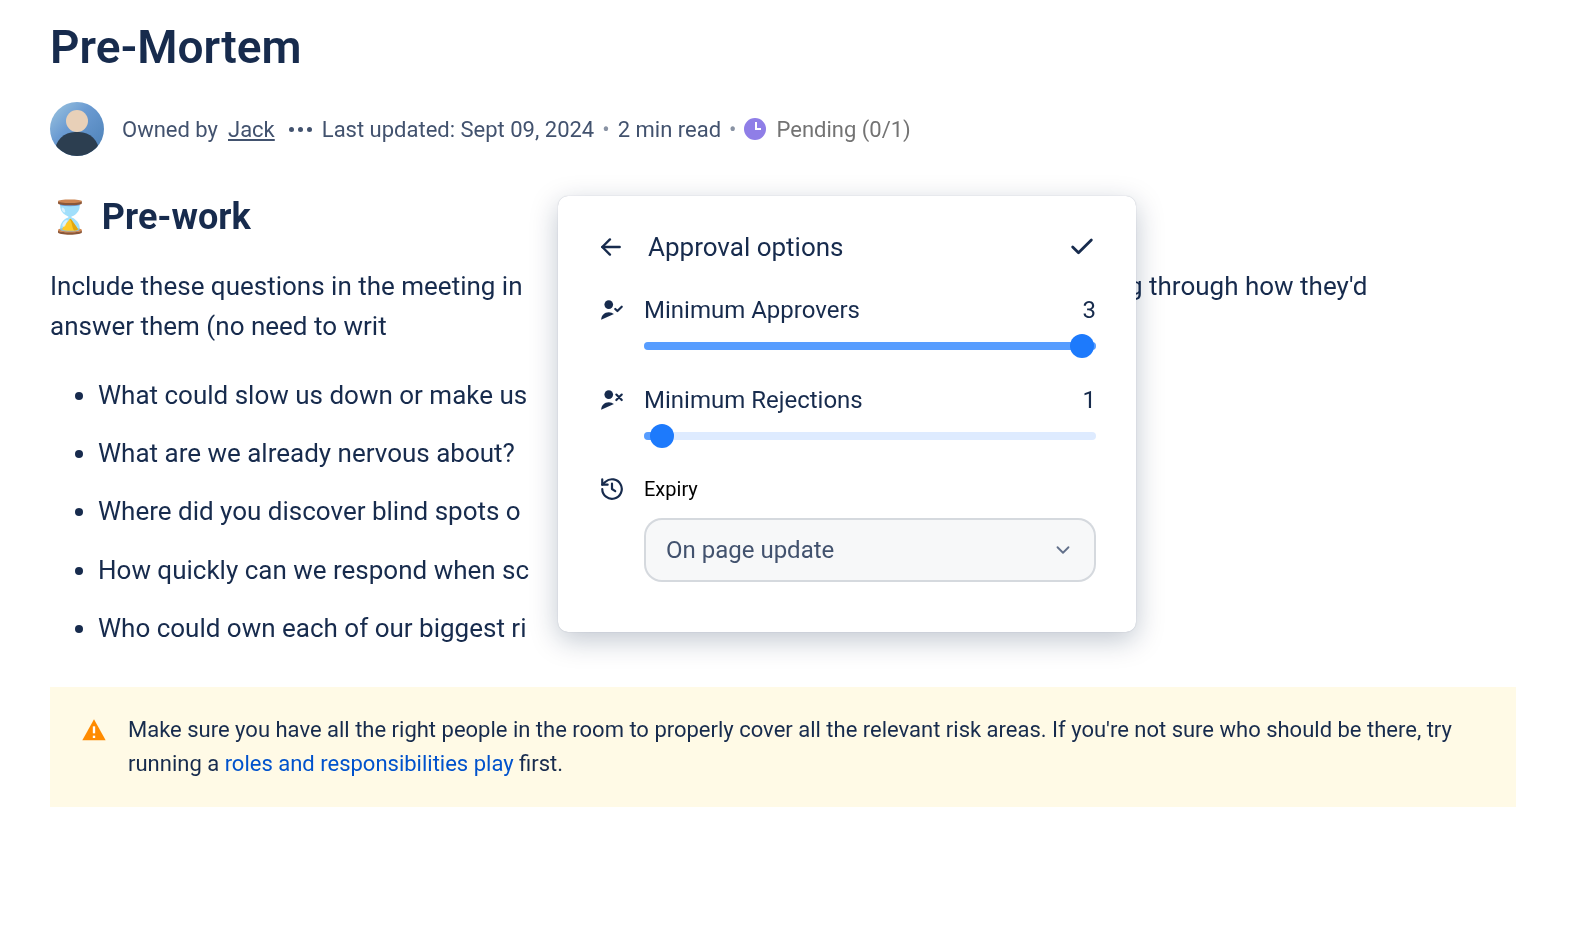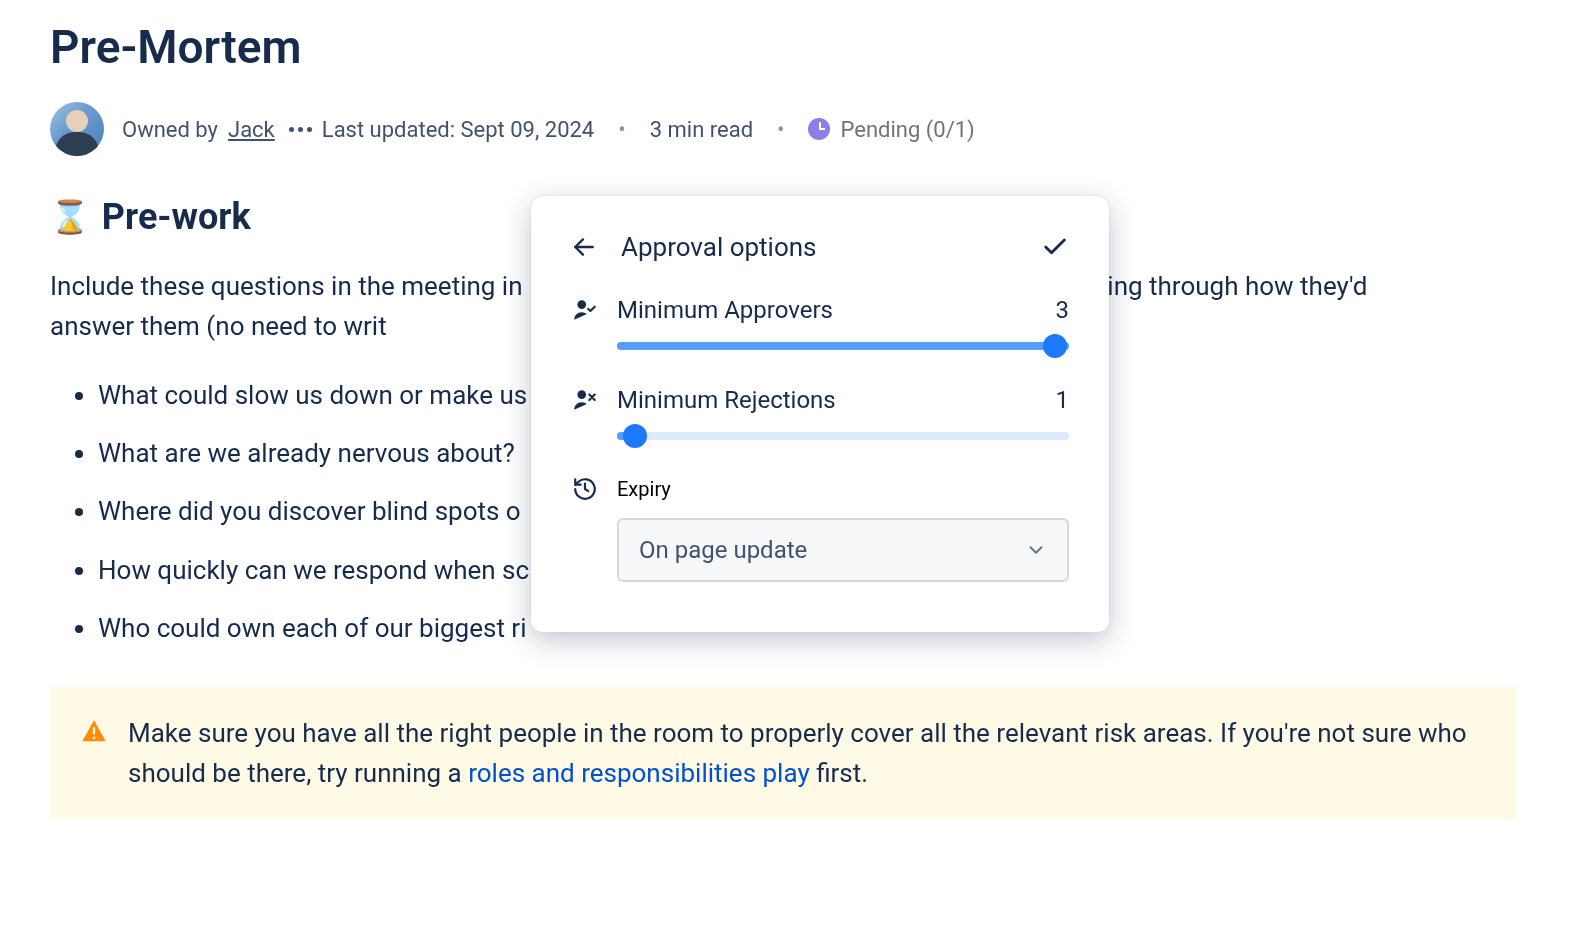--- a/index.html
+++ b/index.html
@@ -73,21 +73,21 @@
     gap: 4px;
     padding: 4px;
     cursor: pointer;
   }
   .dots-icon span {
     width: 5px; height: 5px; background: #42526E; border-radius: 50%;
   }
   .meta-line2 {
     display: flex;
     align-items: center;
-    gap: 24px;
+    gap: 8px;
     font-size: 22px;
     color: #42526E;
   }
   .meta-sep { color: #8993A4; }
   .pending-badge {
     display: inline-flex;
     align-items: center;
     gap: 10px;
     color: #737373;
   }
@@ -142,40 +142,40 @@
     color: #172B4D;
     line-height: 1.4;
     margin-bottom: 22px;
   }
   .warning-panel {
     background: #FFFAE6;
     padding: 26px 30px;
     display: flex;
     align-items: flex-start;
     gap: 20px;
-    font-size: 26px;
+    font-size: 22px;
     line-height: 1.55;
     color: #172B4D;
     margin-right: 0;
   }
   .warn-icon {
     flex-shrink: 0;
     margin-top: 4px;
   }
   .warn-link {
     color: #0052CC;
     text-decoration: none;
     cursor: pointer;
   }
 
   
   .popover {
     position: absolute;
     top: 196px;
-    left: 531px;
+    left: 558px;
     width: 578px;
     background: #fff;
     border-radius: 10px;
     box-shadow: 0 8px 28px rgba(9,30,66,0.25), 0 0 1px rgba(9,30,66,0.3);
     padding: 36px 40px 50px 40px;
   }
   .popover-header {
     display: flex;
     align-items: center;
     justify-content: space-between;
@@ -260,21 +260,21 @@
     margin-bottom: 16px;
   }
   .expiry-label {
     font-size: 20px;
     color: #000000;
   }
   .select-box {
     margin-left: 46px;
     background: #F7F8F9;
     border: 2px solid #091E4224;
-    border-radius: 6px;
+    border-radius: 18px;
     padding: 16px 20px;
     display: flex;
     align-items: center;
     justify-content: space-between;
     cursor: pointer;
   }
   .select-value {
     font-size: 24px;
     color: #42526E;
   }
@@ -294,21 +294,21 @@
         <span class="owner-link">Jack</span>
         <span class="dots-icon">
             <span></span>
             <span></span>
             <span></span>
           </span>
       </div>
       <div class="meta-line2">
         <span>Last updated: Sept 09, 2024</span>
         <span class="meta-sep">•</span>
-        <span>3 min read</span>
+        <span>2 min read</span>
         <span class="meta-sep">•</span>
         <span class="pending-badge">
           <span class="clock-icon"></span>
           <span>Pending (0/1)</span>
         </span>
       </div>
     </div>
   </div>
 
   <h2 class="section-heading">

